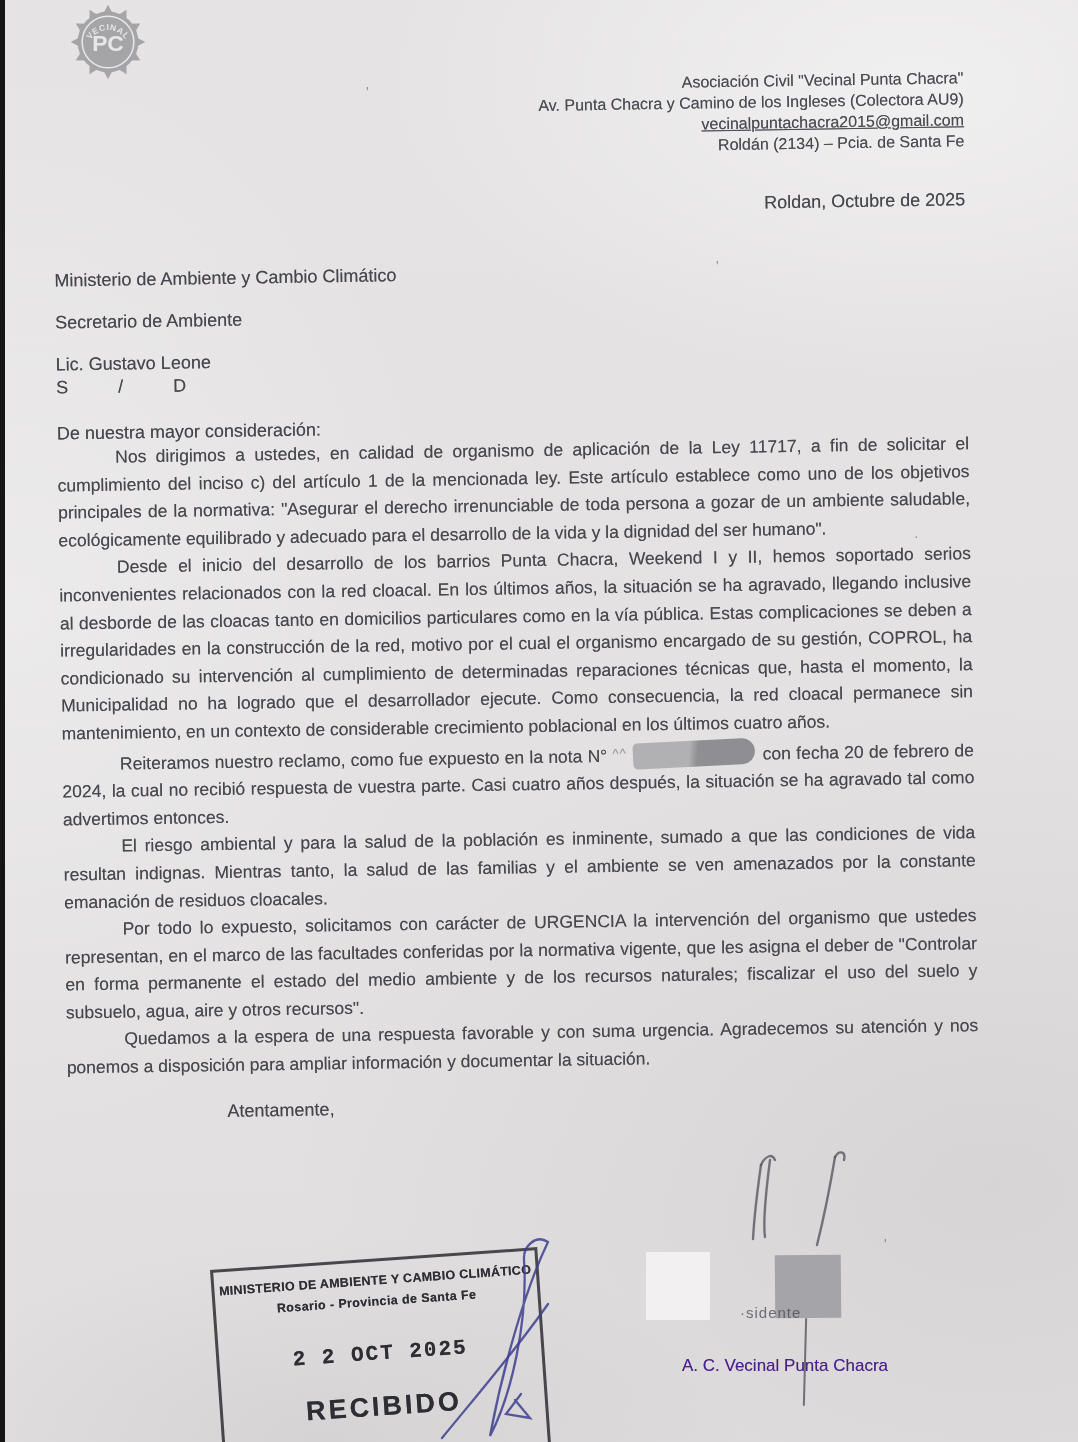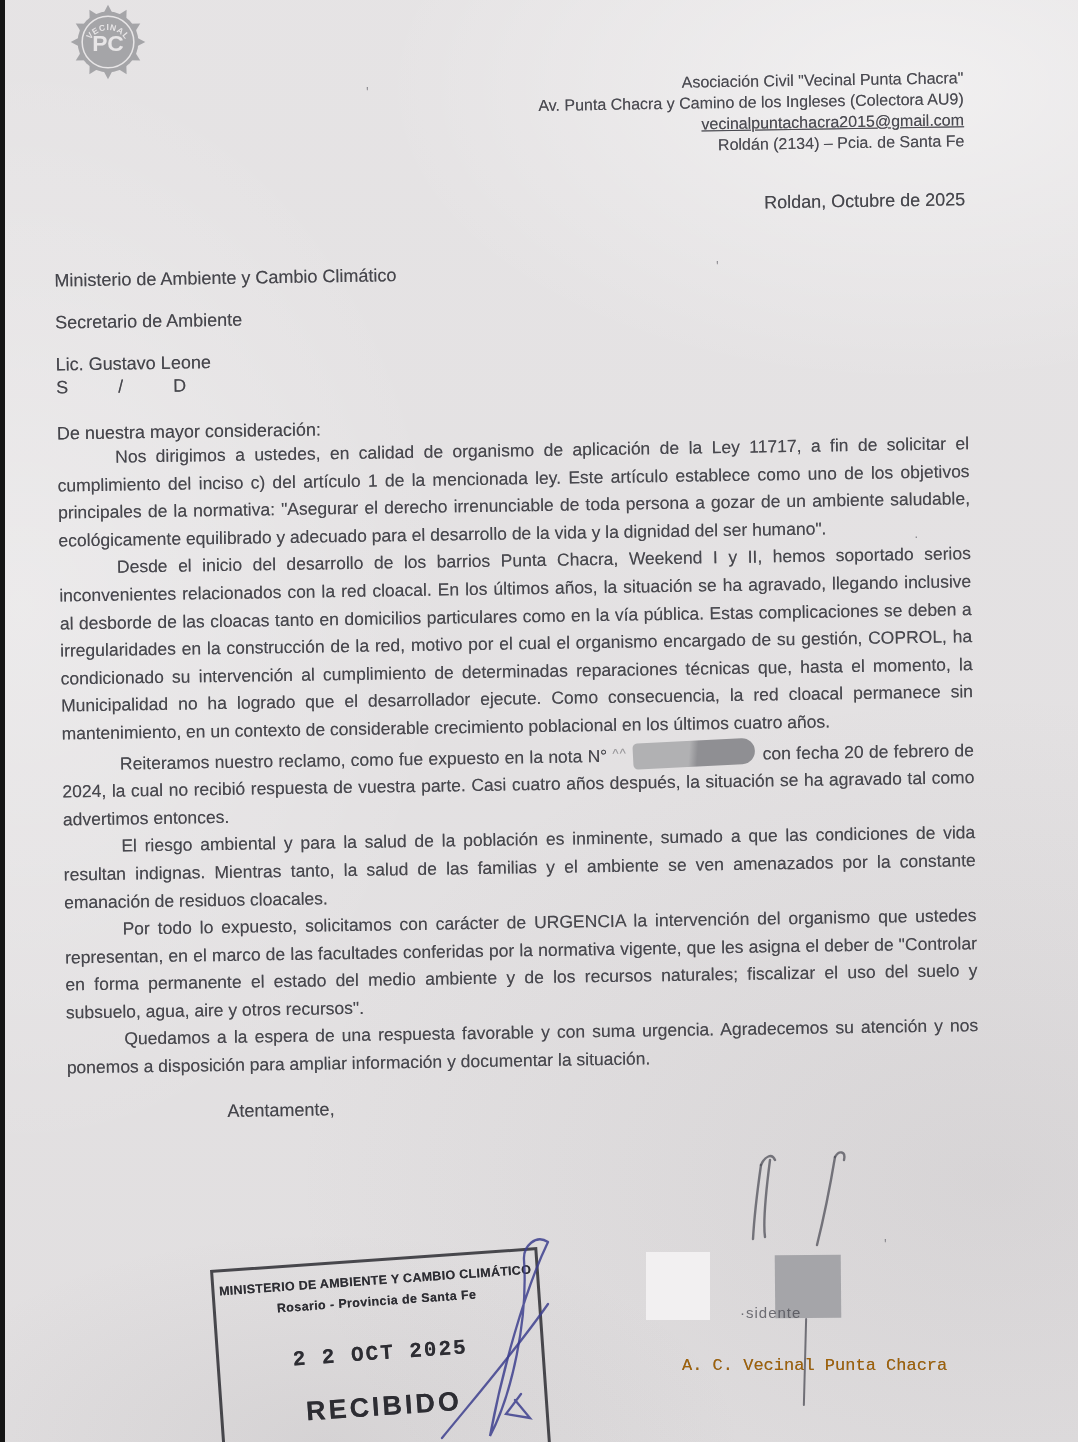--- a/index.html
+++ b/index.html
@@ -62,21 +62,21 @@
     text-shadow:0 0 0.5px rgba(45,45,51,0.7);
   }
   .stamp-l1 { margin-top:12px; font-weight:bold; font-size:12.5px; letter-spacing:0.3px; }
   .stamp-l2 { margin-top:7px;  font-weight:bold; font-size:12.5px; letter-spacing:0.4px; }
   .stamp-date { margin-top:34px; font-family:"Liberation Mono", monospace; font-weight:bold; font-size:21px; letter-spacing:2px; }
   .stamp-status { margin-top:26px; font-weight:bold; font-size:27px; letter-spacing:3px; }
 
   .sig-block-light { position:absolute; left:646px; top:1252px; width:64px; height:68px; background:#f2f0f1; z-index:3; }
   .sig-block-gray  { position:absolute; left:775px; top:1255px; width:66px; height:63px; background:#a5a5a9; z-index:3; transform:rotate(-0.5deg); }
   .partial-title { position:absolute; left:740px; top:1304px; z-index:3; font-size:15px; color:rgba(72,72,80,0.75); letter-spacing:1px; filter:blur(0.4px); }
-  .org-line { position:absolute; left:682px; top:1356px; z-index:3; font-size:17px; color:#a16207; text-shadow:0 0 0.6px rgba(63,63,70,0.6);font-family:Liberation Mono, monospace; }
+  .org-line { position:absolute; left:682px; top:1356px; z-index:3; font-size:17px; color:#4c1d95; text-shadow:0 0 0.6px rgba(63,63,70,0.6); }
 
   .pen-line-vert { position:absolute; left:804px; top:1318px; width:2px; height:88px; background:rgba(66,66,76,0.7); transform:rotate(1.5deg); z-index:4; border-radius:2px; }
   .pen-marks-svg { position:absolute; left:735px; top:1145px; z-index:4; }
   .blue-signature-svg { position:absolute; left:420px; top:1222px; z-index:5; }
 
   .speck { position:absolute; z-index:3; color:rgba(70,70,78,0.55); font-size:14px; }
 </style>
 </head>
 <body>
 

